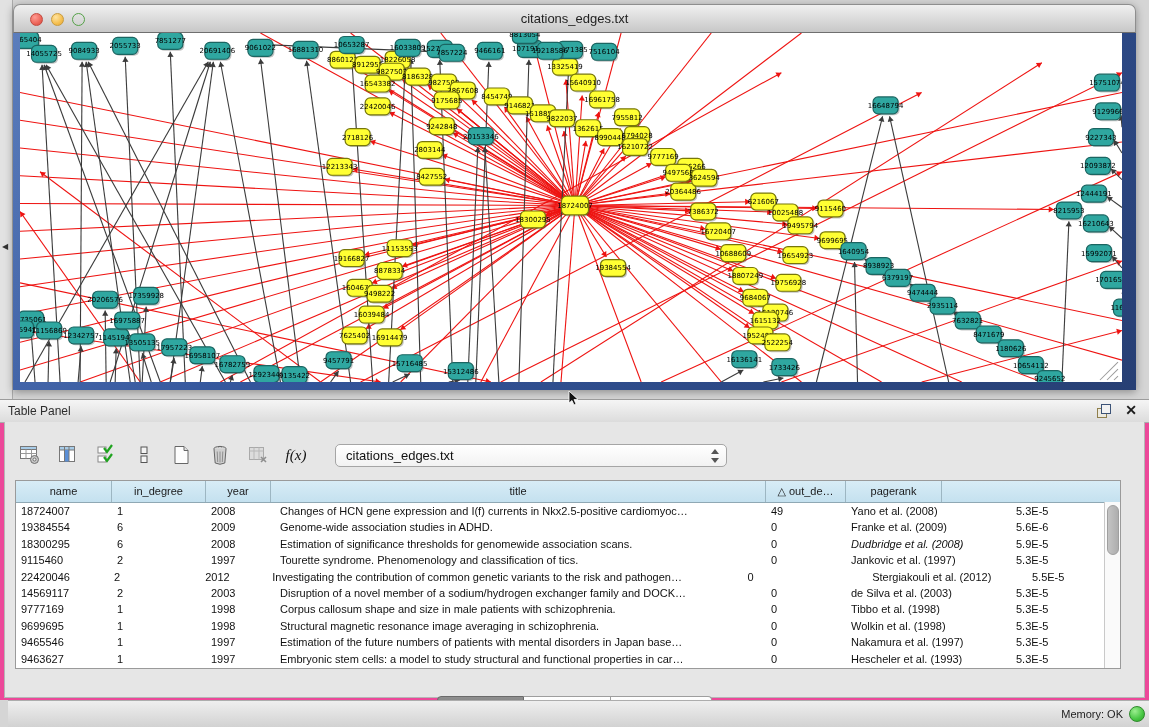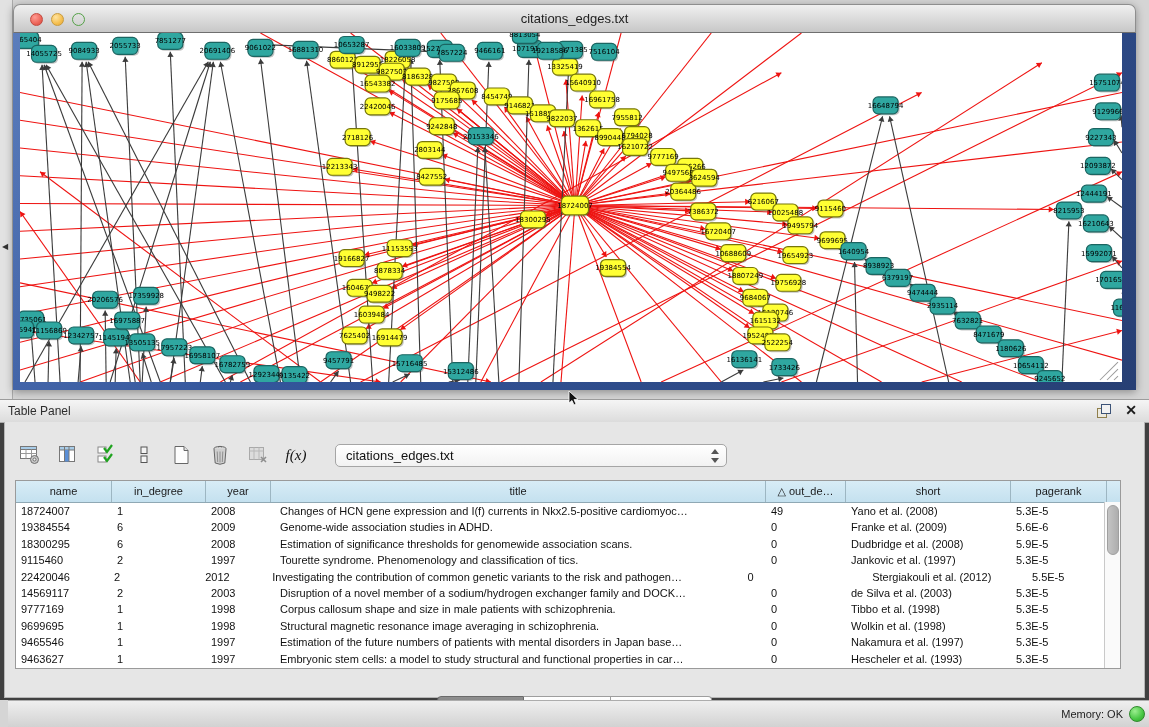--- a/index.html
+++ b/index.html
@@ -24,21 +24,21 @@
     font-size:13px;color:#222;}
   #frame{position:absolute;left:0;right:0;top:29px;bottom:0;
     background:linear-gradient(135deg,#5B7DBC 0%,#33559B 40%,#273F74 100%);}
   #net-canvas{position:absolute;left:7px;right:14px;top:29px;bottom:8px;background:#fff;overflow:hidden;}
   #net-canvas svg{display:block;width:100%;height:100%;}
   
   #cursor{position:absolute;left:568px;top:391px;z-index:30;}
   
   
   #table-panel{position:absolute;left:0;top:399px;width:1149px;height:301px;
-    background:#404040;border-top:1px solid #9C9C9C;box-sizing:border-box;}
+    background:#ec4899;border-top:1px solid #9C9C9C;box-sizing:border-box;}
   #tp-header{position:absolute;left:0;right:0;top:0;height:22px;
     background:linear-gradient(#F5F5F5,#DCDCDC);border-bottom:1px solid #ACACAC;}
   #tp-title{position:absolute;left:8px;top:4px;font-size:12px;color:#2E2E2E;}
   #tp-float{position:absolute;right:38px;top:4px;width:14px;height:14px;cursor:pointer;}
   #tp-float .sq1{position:absolute;left:0;top:4px;width:8px;height:8px;border:1px solid #8F7F4C;background:#EDEADF;}
   #tp-float .sq2{position:absolute;left:4px;top:0;width:8px;height:8px;border:1px solid #3C5377;background:#F2F2F2;}
   #tp-close{position:absolute;right:12px;top:2px;font-size:14px;font-weight:bold;color:#1B1B1B;cursor:pointer;}
   #tp-body{position:absolute;left:4px;right:4px;top:22px;bottom:2px;
     background:#E6E6E6;border:1px solid #B6B6B6;border-top:none;padding-left:8px;}
   
@@ -844,21 +844,20 @@
       </div>
     </div>
 
     <div id="tbl">
       <div id="tbl-head">
           <div class="hcell" style="width: 96px;">name</div>
           <div class="hcell" style="width: 94px;">in_degree</div>
           <div class="hcell" style="width: 65px;">year</div>
           <div class="hcell" style="width: 495px;">title</div>
           <div class="hcell" style="width: 80px;">△ out_de…</div>
-          <div class="hcell" style="width: 165px;">short</div>
           <div class="hcell" style="width: 96px;">pagerank</div>
         </div>
       <div id="tbl-rows">
           <div class="trow">
             <div class="cell" style="width: 96px;">18724007</div>
             <div class="cell" style="width: 94px;">1</div>
             <div class="cell" style="width: 65px;">2008</div>
             <div class="cell title-col" style="width: 495px;">Changes of HCN gene expression and I(f) currents in Nkx2.5-positive cardiomyoc…</div>
             <div class="cell" style="width: 80px;">49</div>
             <div class="cell" style="width: 165px;">Yano et al. (2008)</div>
@@ -872,21 +871,21 @@
             <div class="cell" style="width: 80px;">0</div>
             <div class="cell" style="width: 165px;">Franke et al. (2009)</div>
             <div class="cell" style="width: 96px;">5.6E-6</div>
           </div>
           <div class="trow">
             <div class="cell" style="width: 96px;">18300295</div>
             <div class="cell" style="width: 94px;">6</div>
             <div class="cell" style="width: 65px;">2008</div>
             <div class="cell title-col" style="width: 495px;">Estimation of significance thresholds for genomewide association scans.</div>
             <div class="cell" style="width: 80px;">0</div>
-            <div class="cell" style="width: 165px;">Dudbridge et al. (2008)</div>
+            <div class="cell" style="width: 165px; font-style: italic;">Dudbridge et al. (2008)</div>
             <div class="cell" style="width: 96px;">5.9E-5</div>
           </div>
           <div class="trow">
             <div class="cell" style="width: 96px;">9115460</div>
             <div class="cell" style="width: 94px;">2</div>
             <div class="cell" style="width: 65px;">1997</div>
             <div class="cell title-col" style="width: 495px;">Tourette syndrome. Phenomenology and classification of tics.</div>
             <div class="cell" style="width: 80px;">0</div>
             <div class="cell" style="width: 165px;">Jankovic et al. (1997)</div>
             <div class="cell" style="width: 96px;">5.3E-5</div>

